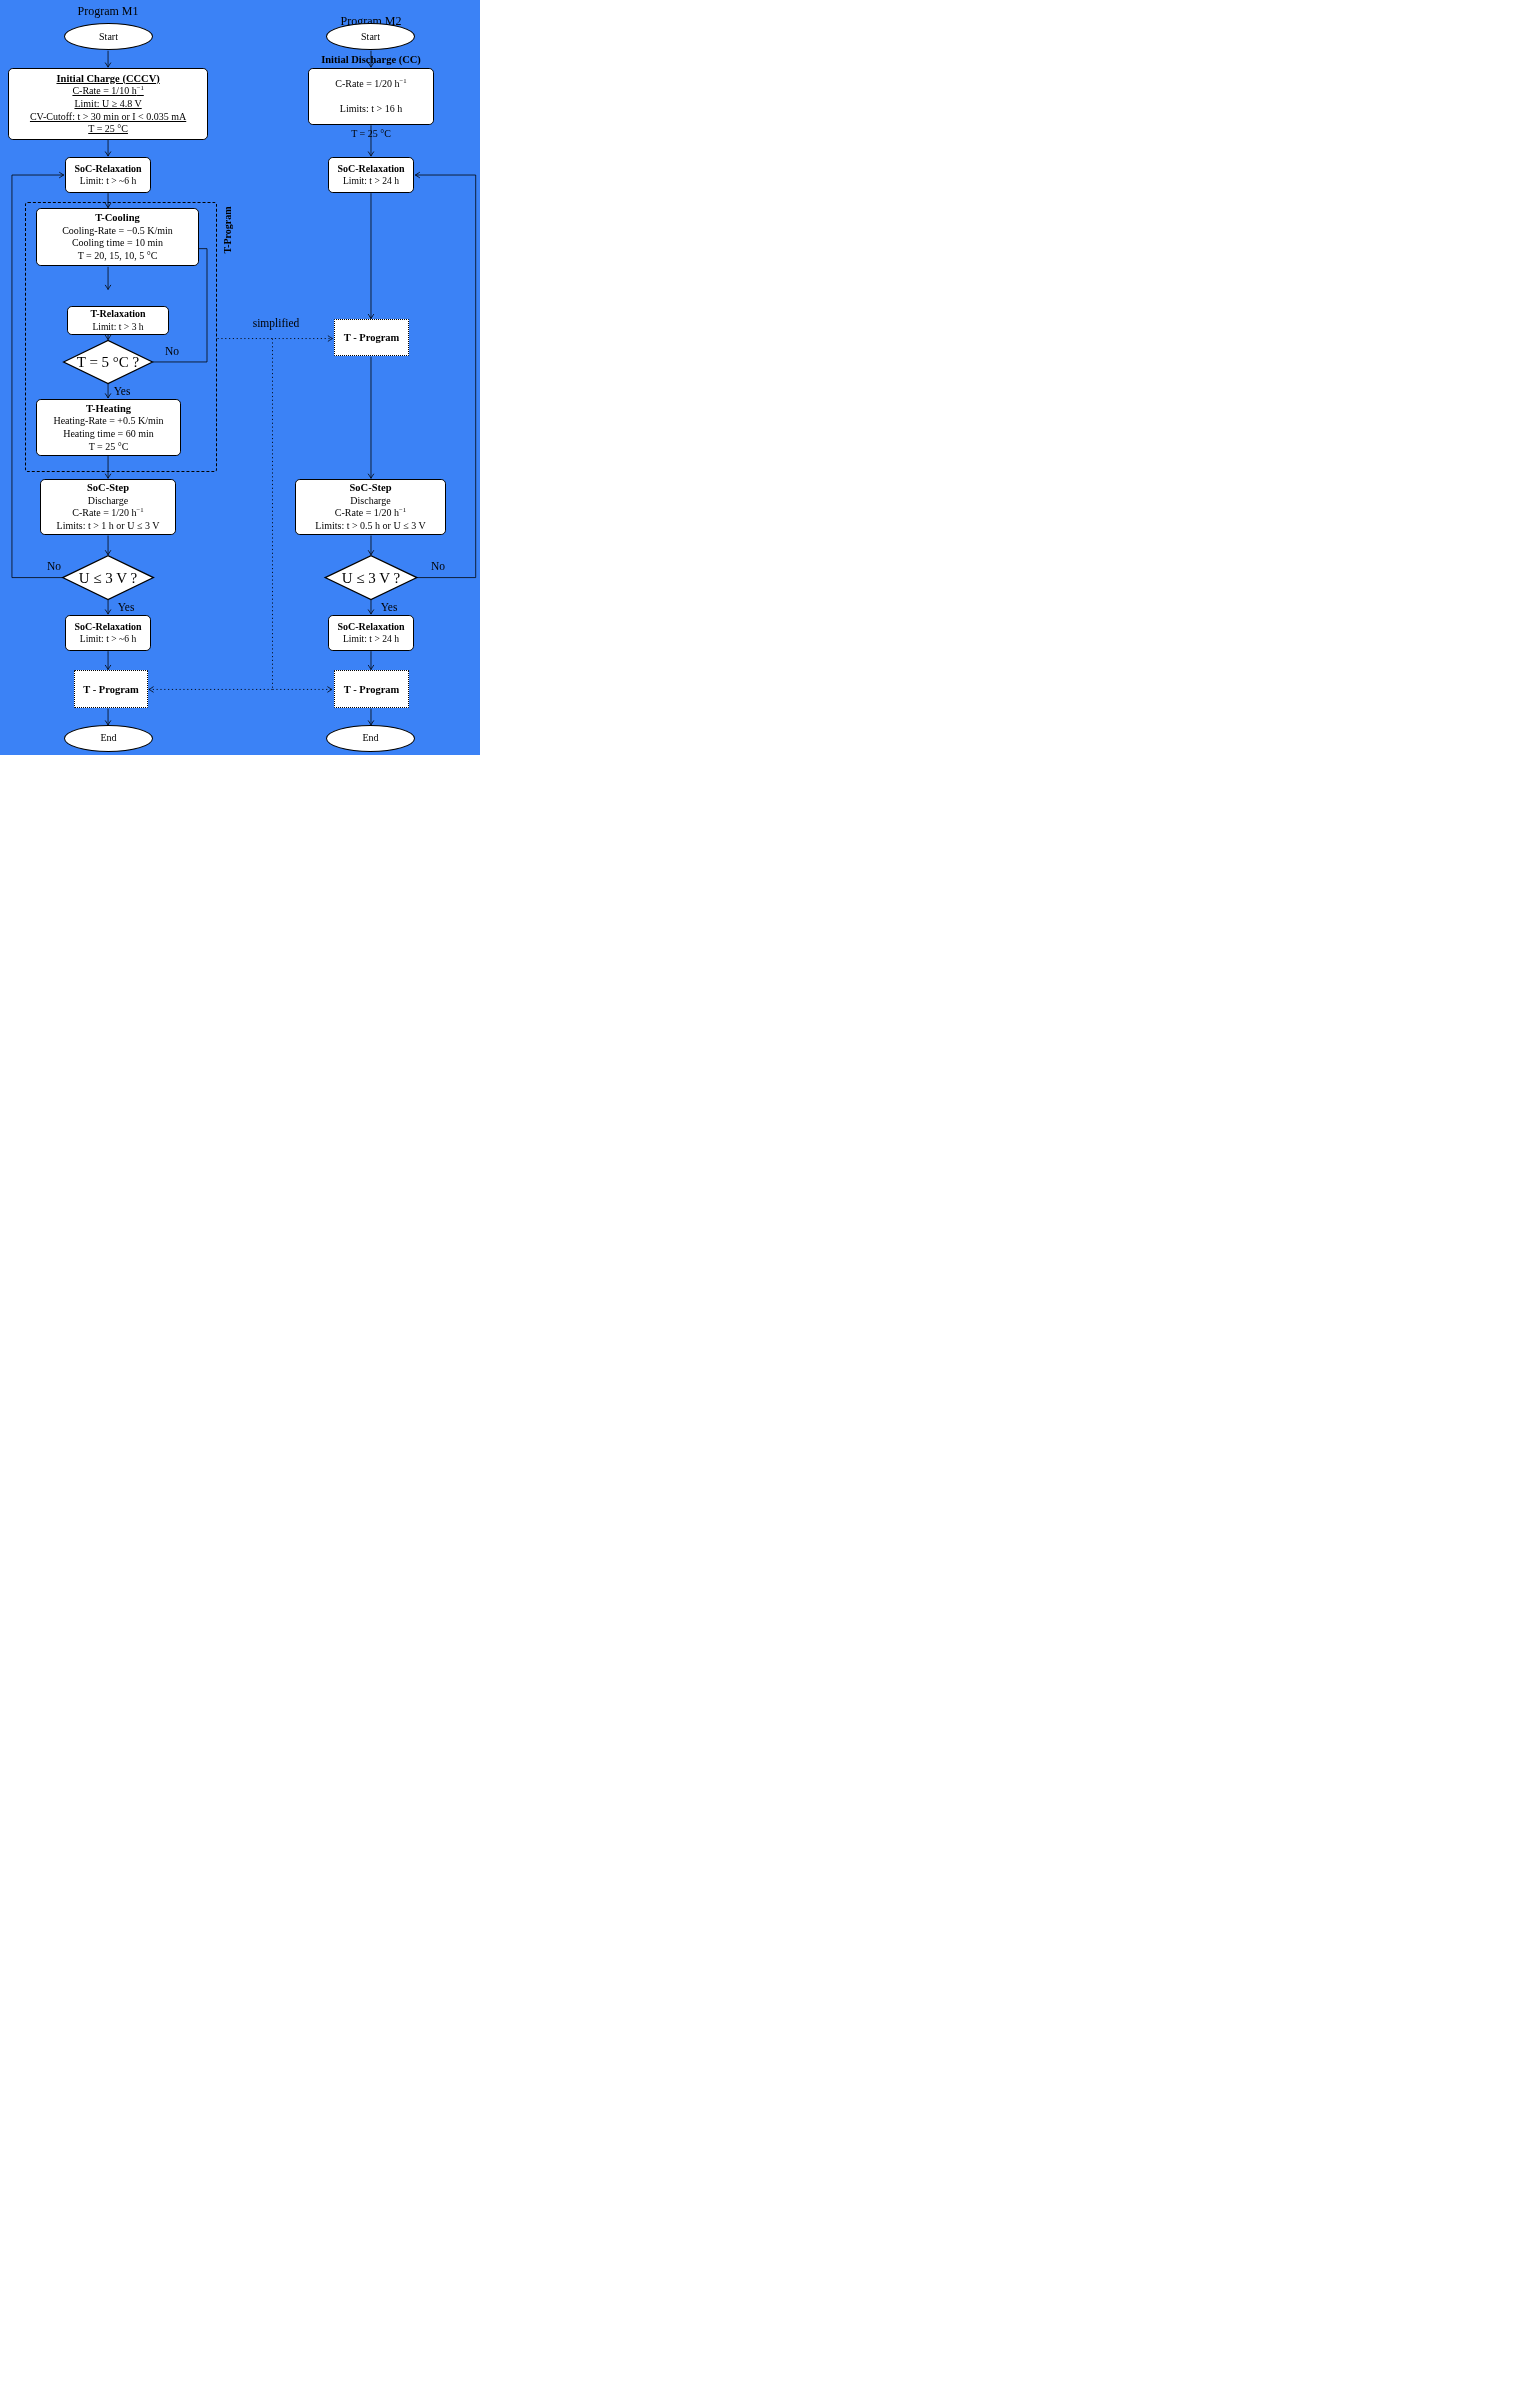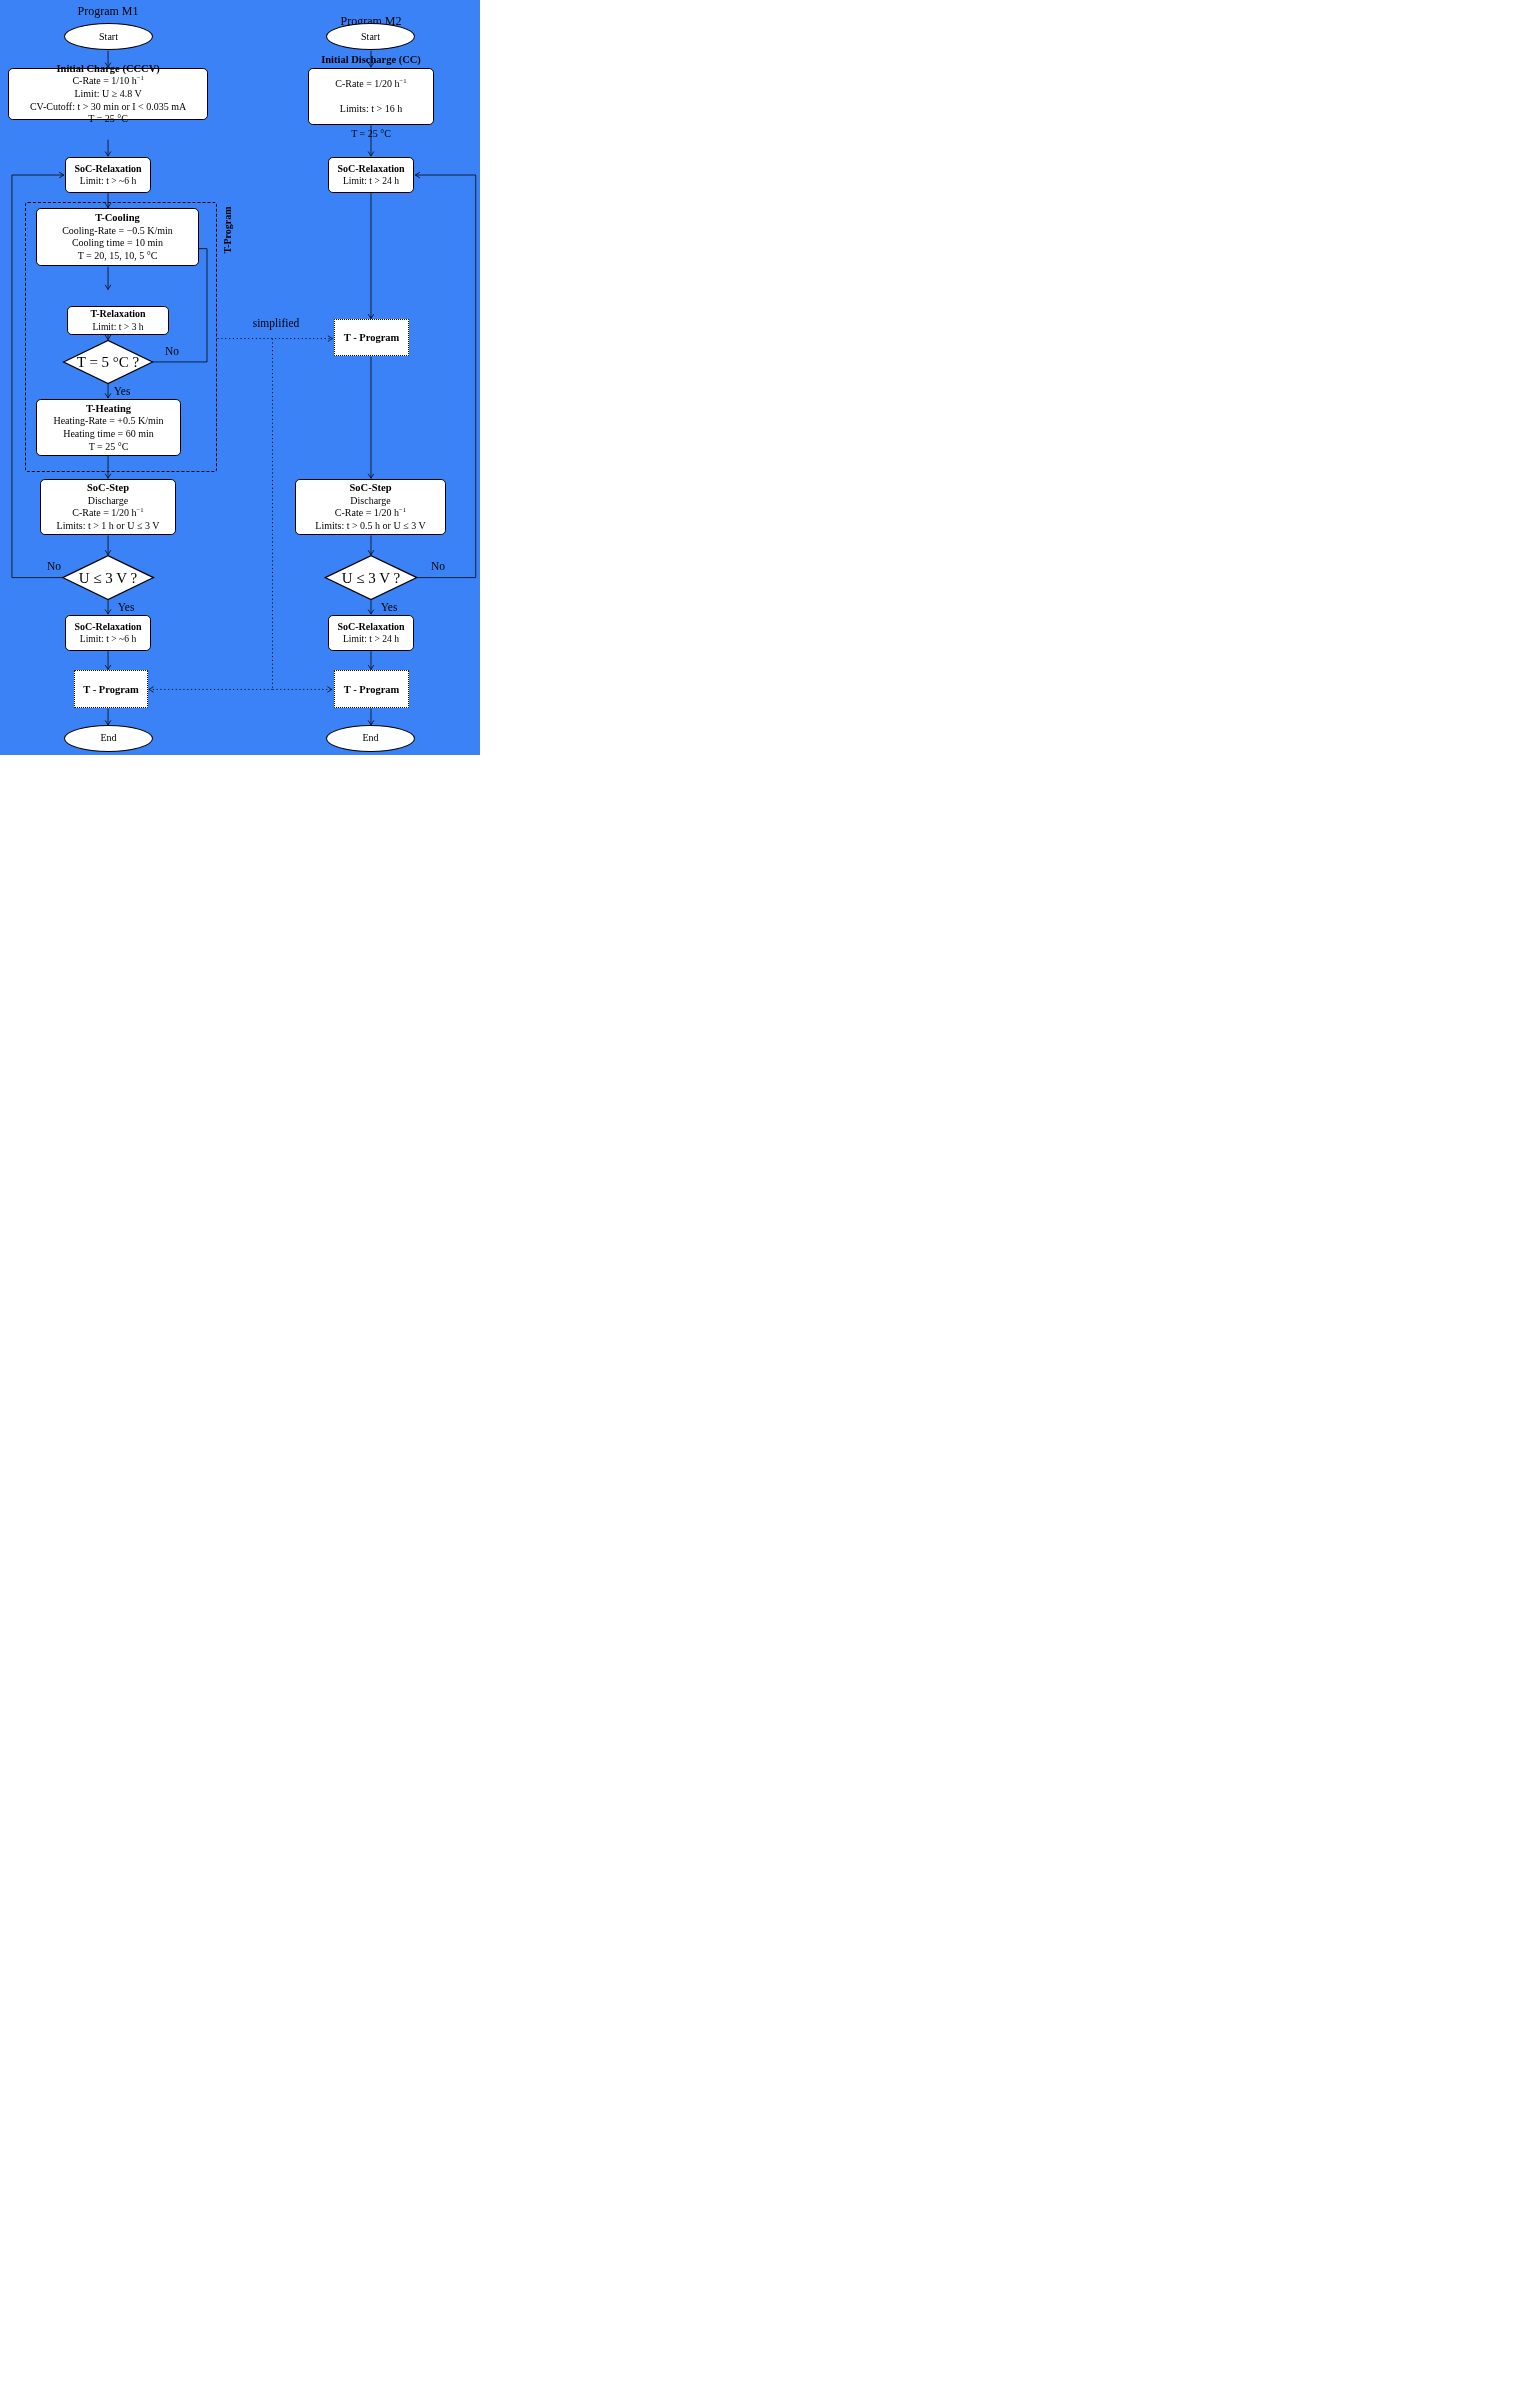--- a/index.html
+++ b/index.html
@@ -87,21 +87,21 @@
     <polygon points="131,1208 226,1162 321,1208 226,1254" fill="#fff" stroke="#000" stroke-width="2.6"></polygon>
     <polygon points="680,1208 776,1162 872,1208 776,1254" fill="#fff" stroke="#000" stroke-width="2.6"></polygon>
   </svg>
 
   <div class="lbl title-lbl" style="left:108px;top:10.5px;">Program M1</div>
 
   <div class="node ellipse" style="left:64px;top:23.4px;width:89px;height:27px;">
     <div class="d">Start</div>
   </div>
 
-  <div class="node" style="left:8.1px;top:68px;width:200px;height:52px;">
+  <div class="node" style="left:8.1px;top:68px;width:200px;height:72px;text-decoration:underline;">
     <div class="t">Initial Charge (CCCV)</div>
     <div class="d"><span>C-Rate = 1/10 h</span><sup>−1</sup></div>
     <div class="d">Limit: U ≥ 4.8 V</div>
     <div class="d">CV-Cutoff: t &gt; 30 min or I &lt; 0.035 mA</div>
     <div class="d">T = 25 °C</div>
   </div>
 
   <div class="node" style="left:65px;top:157px;width:86px;height:36px;">
     <div class="t" style="font-size:10px;">SoC-Relaxation</div>
     <div class="d" style="font-size:9.6px;">Limit: t &gt; ~6 h</div>

